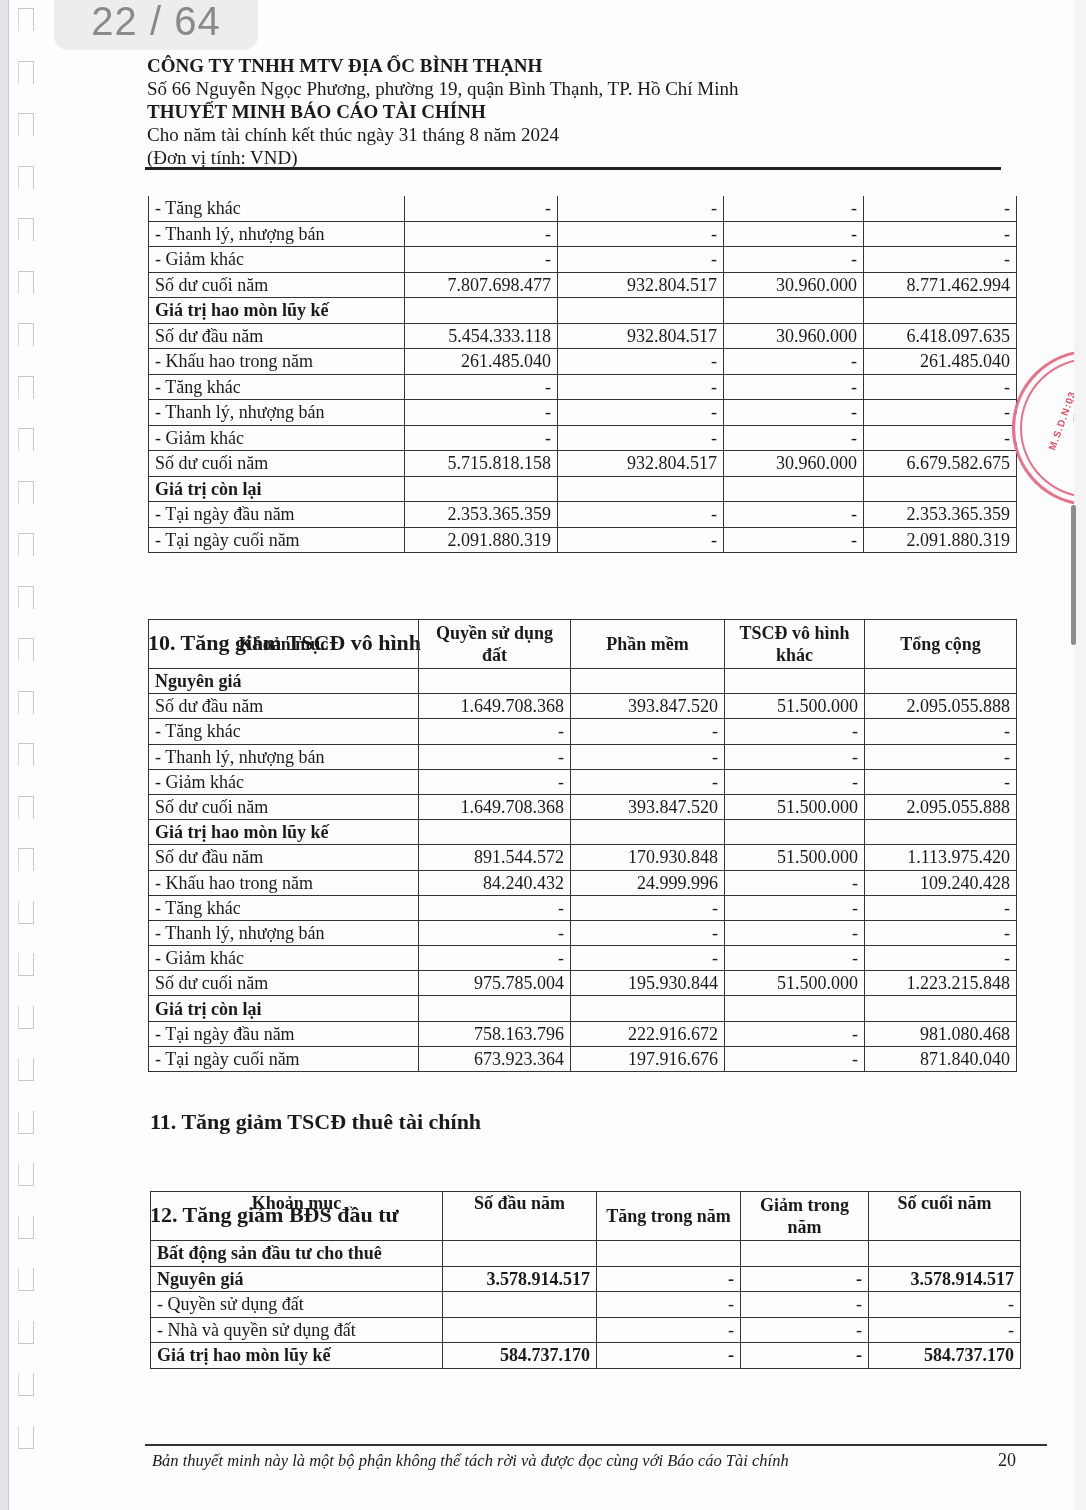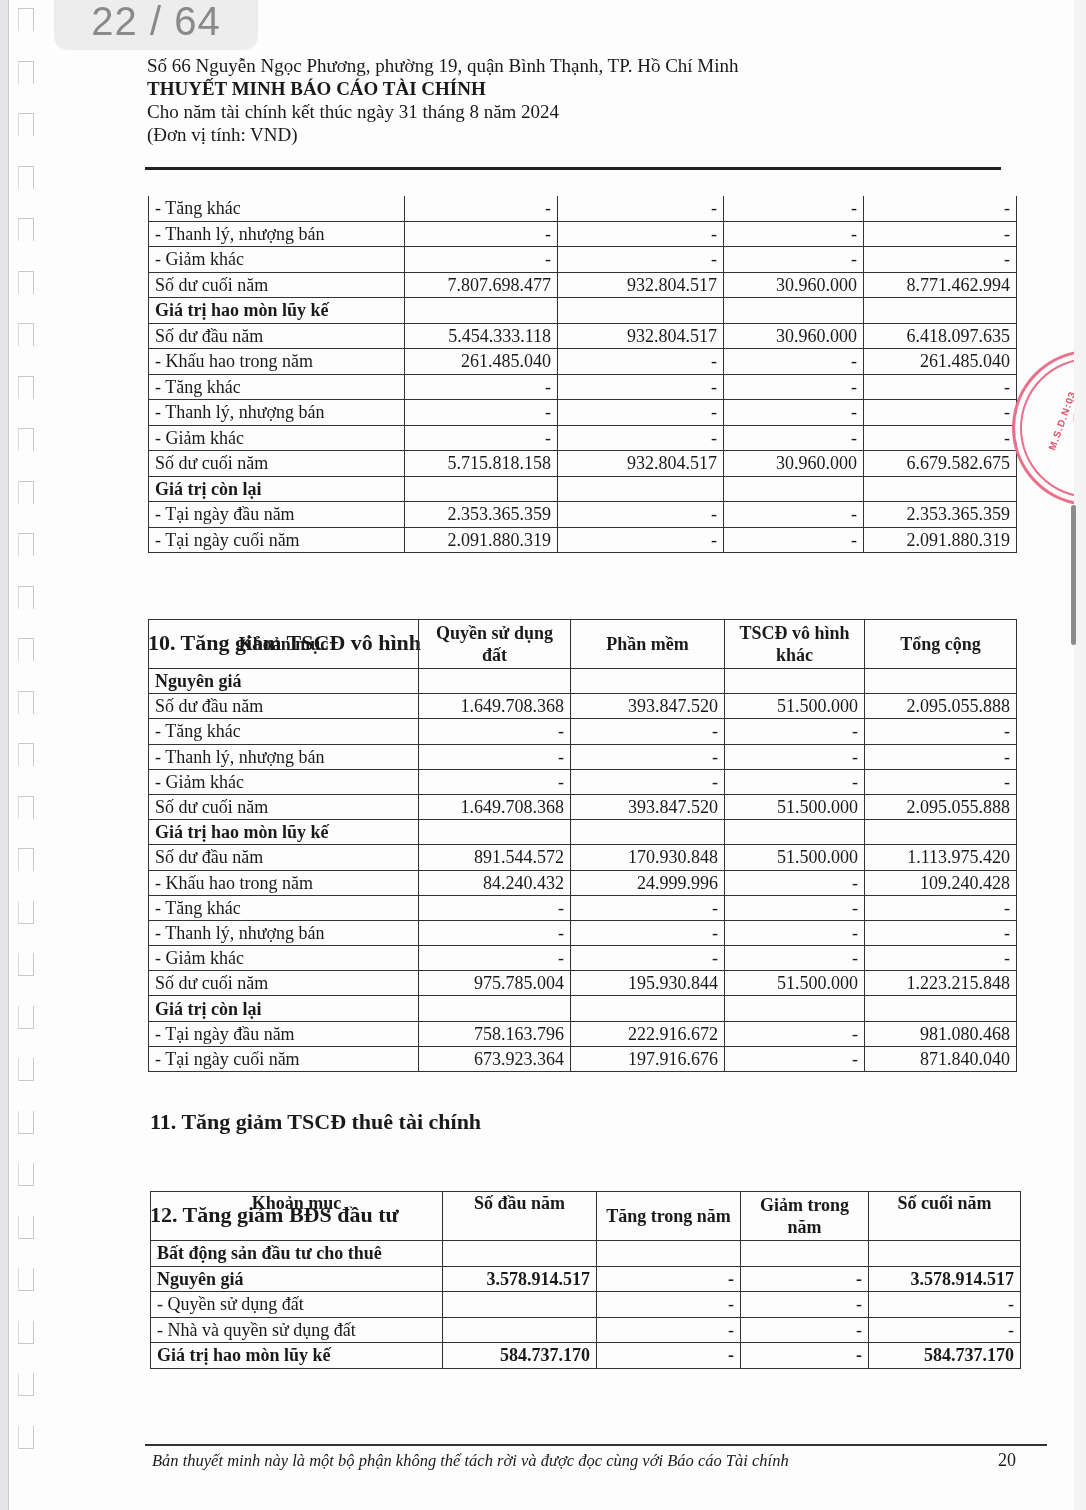--- a/index.html
+++ b/index.html
@@ -111,20 +111,21 @@
     <div class="ring bottom-open" style="top: 1320.5px;"></div>
     <div class="ring bottom-open" style="top: 1373px;"></div>
     <div class="ring bottom-open" style="top: 1425.5px;"></div>
   </div>
 
 <div class="page-badge">
   <span>22 / 64</span>
 </div>
 
 <div class="header">
+  <div class="line bold">CÔNG TY TNHH MTV ĐỊA ỐC BÌNH THẠNH</div>
   <div class="line">Số 66 Nguyễn Ngọc Phương, phường 19, quận Bình Thạnh, TP. Hồ Chí Minh</div>
   <div class="line bold">THUYẾT MINH BÁO CÁO TÀI CHÍNH</div>
   <div class="line">Cho năm tài chính kết thúc ngày 31 tháng 8 năm 2024</div>
   <div class="line">(Đơn vị tính: VND)</div>
 </div>
 <div class="header-rule"></div>
 
 <table class="fin t1">
   <colgroup>
     <col style="width:256px">

